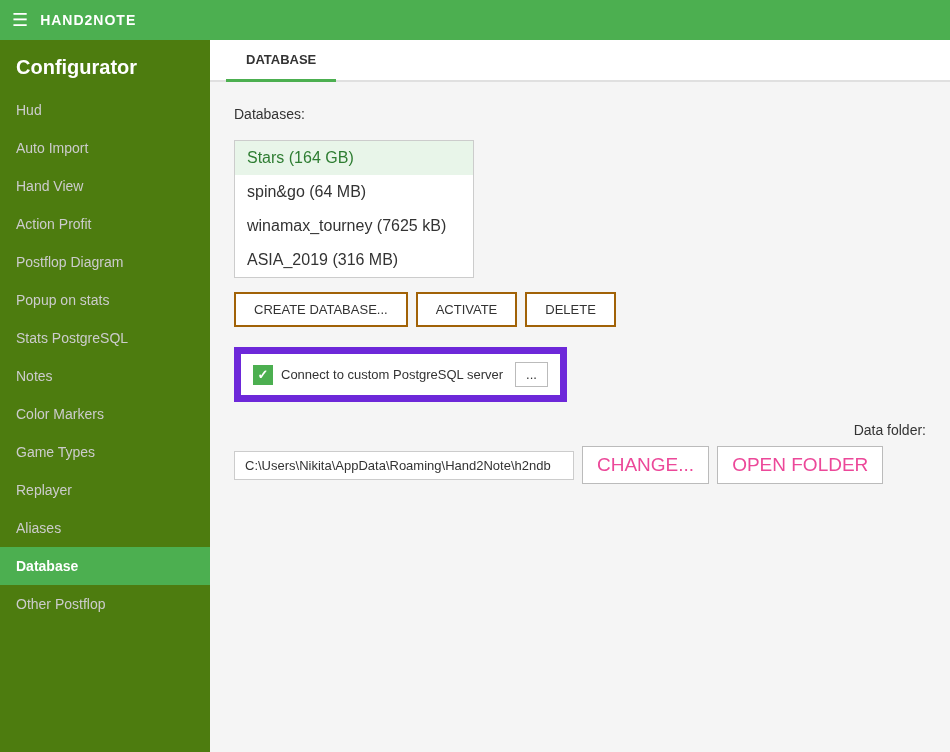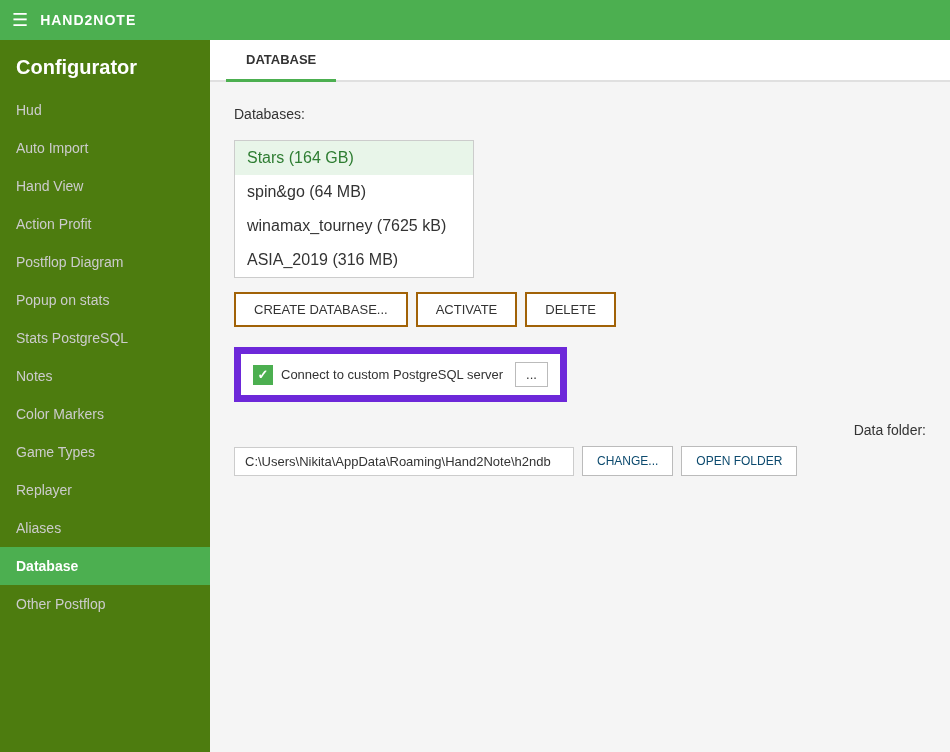--- a/index.html
+++ b/index.html
@@ -190,25 +190,25 @@
     .folder-path {
       font-size: 13px;
       color: #333;
       background: white;
       border: 1px solid #ccc;
       padding: 6px 10px;
       min-width: 340px;
     }
     .folder-btn {
       padding: 7px 14px;
-      font-size: 12px;
+      font-size: 19px;
       background: white;
       border: 1px solid #bbb;
       cursor: pointer;
-      color: #0c4a6e;
+      color: #ec4899;
       font-weight: 500;
     }
   </style>
 </head>
 <body>
 
 <div class="topbar">
   <span class="topbar-menu-icon">☰</span>
   <span class="topbar-title">HAND2NOTE</span>
 </div>

